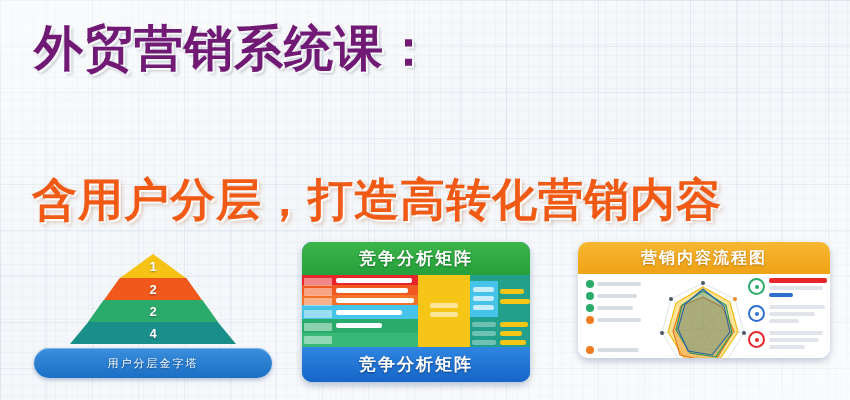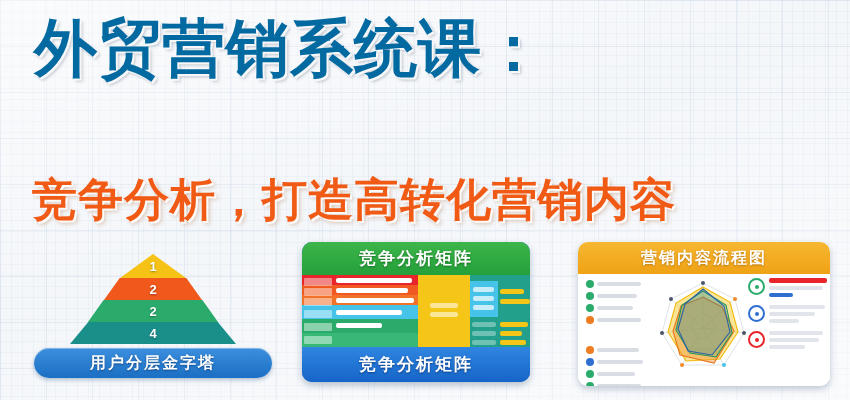--- a/index.html
+++ b/index.html
@@ -29,22 +29,22 @@
   #headline{position:absolute;left:0;top:0;width:850px;height:238px;}
   .hl{
     position:absolute;
     white-space:nowrap;
     font-weight:bold;
     letter-spacing:1px;
     font-family:"Liberation Sans","DejaVu Sans",sans-serif;
   }
   #hl-1{
     left:34px;top:22px;
-    font-size:63px;line-height:52px;
-    color:#0369a1;
+    font-size:49px;line-height:52px;
+    color:#701a75;
     text-shadow:2px 2px 0 rgba(255,255,255,.85), 3px 3px 3px rgba(90,100,120,.35);
   }
   #hl-2{
     left:32px;top:96px;
     font-size:47px;line-height:50px;
     color:#f15a15;
     text-shadow:2px 2px 0 rgba(255,255,255,.9), 3px 3px 4px rgba(160,90,40,.35);
   }
   #hl-3{
     left:32px;top:176px;
@@ -76,21 +76,21 @@
     clip-path:polygon(12% 0,88% 0,100% 100%,0 100%);}
   #pyr-4{left:36px;top:78px;width:166px;height:22px;
     background:#1a8f8a;
     clip-path:polygon(11% 0,89% 0,100% 100%,0 100%);}
   #pyramid-caption{
     position:absolute;left:0;top:104px;width:238px;height:30px;
     border-radius:15px;
     background:linear-gradient(180deg,#3c8fdd 0%,#1b6fc4 100%);
     box-shadow:0 2px 4px rgba(40,80,130,.35), inset 0 1px 0 rgba(255,255,255,.35);
     display:flex;align-items:center;justify-content:center;
-    color:#ffffff;font-size:16px;font-weight:bold;letter-spacing:2px;
+    color:#ffffff;font-size:11px;font-weight:normal;letter-spacing:2px;
     text-shadow:0 1px 2px rgba(0,40,90,.6);
   }
 
   
   #panel-matrix{
     position:absolute;left:302px;top:4px;width:228px;height:140px;
     border-radius:10px;overflow:hidden;
     background:#1565c8;
     box-shadow:0 3px 7px rgba(50,80,120,.35);
   }
@@ -114,21 +114,21 @@
   #matrix-foot{
     height:35px;width:100%;
     background:linear-gradient(180deg,#2f86e0 0%,#1565c8 100%);
     display:flex;align-items:center;justify-content:center;
     color:#ffffff;font-size:17px;font-weight:bold;letter-spacing:2px;
     text-shadow:0 1px 2px rgba(0,30,80,.6);
   }
 
   
   #panel-radar{
-    position:absolute;left:578px;top:4px;width:252px;height:144px;
+    position:absolute;left:578px;top:4px;width:252px;height:116px;
     border-radius:10px;overflow:hidden;
     background:#ffffff;
     box-shadow:0 3px 7px rgba(50,80,120,.3);
   }
   #radar-head{
     height:32px;width:100%;
     background:linear-gradient(180deg,#f7b731 0%,#efa215 100%);
     display:flex;align-items:center;justify-content:center;
     color:#ffffff;font-size:16px;font-weight:bold;letter-spacing:2px;
     text-shadow:0 1px 2px rgba(140,80,0,.55);
@@ -150,21 +150,21 @@
   .nosel{user-select:none;}
 </style>
 </head>
 <body>
 
 <div id="bg-grid"></div>
 <div id="bg-wash"></div>
 
 <div id="headline">
   <div class="hl nosel" id="hl-1">外贸营销系统课：</div>
-  <div class="hl nosel" id="hl-3">竞争分析，打造高转化营销内容</div>
+  <div class="hl nosel" id="hl-3">含用户分层，打造高转化营销内容</div>
 </div>
 
 <div id="panels">
 
   <div id="panel-pyramid">
     <div id="pyramid-stage">
       <div class="pyr-row nosel" id="pyr-1">1</div>
       <div class="pyr-row nosel" id="pyr-2">2</div>
       <div class="pyr-row nosel" id="pyr-3">2</div>
       <div class="pyr-row nosel" id="pyr-4">4</div>

